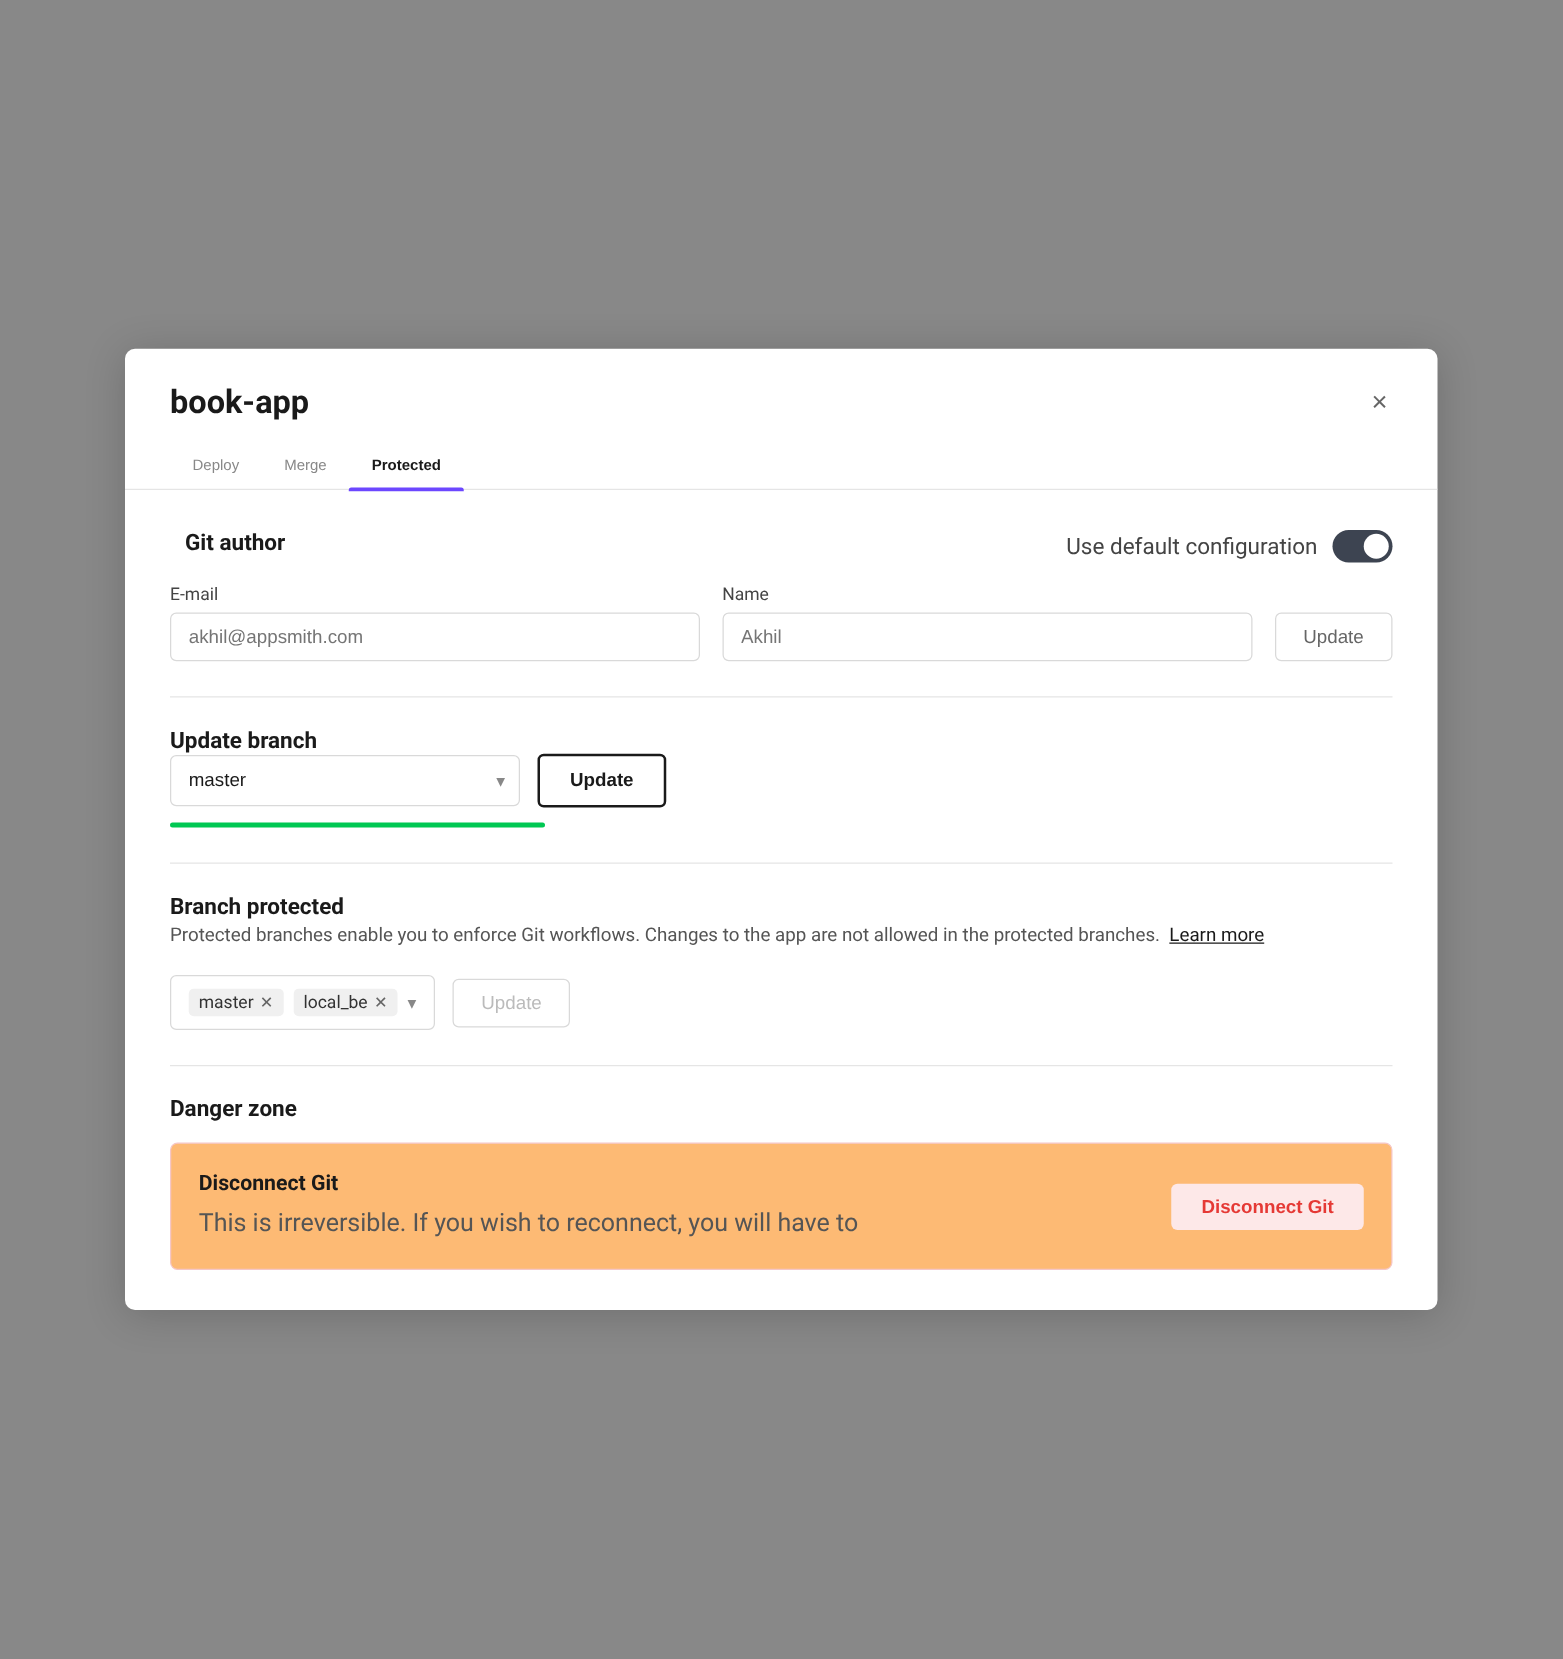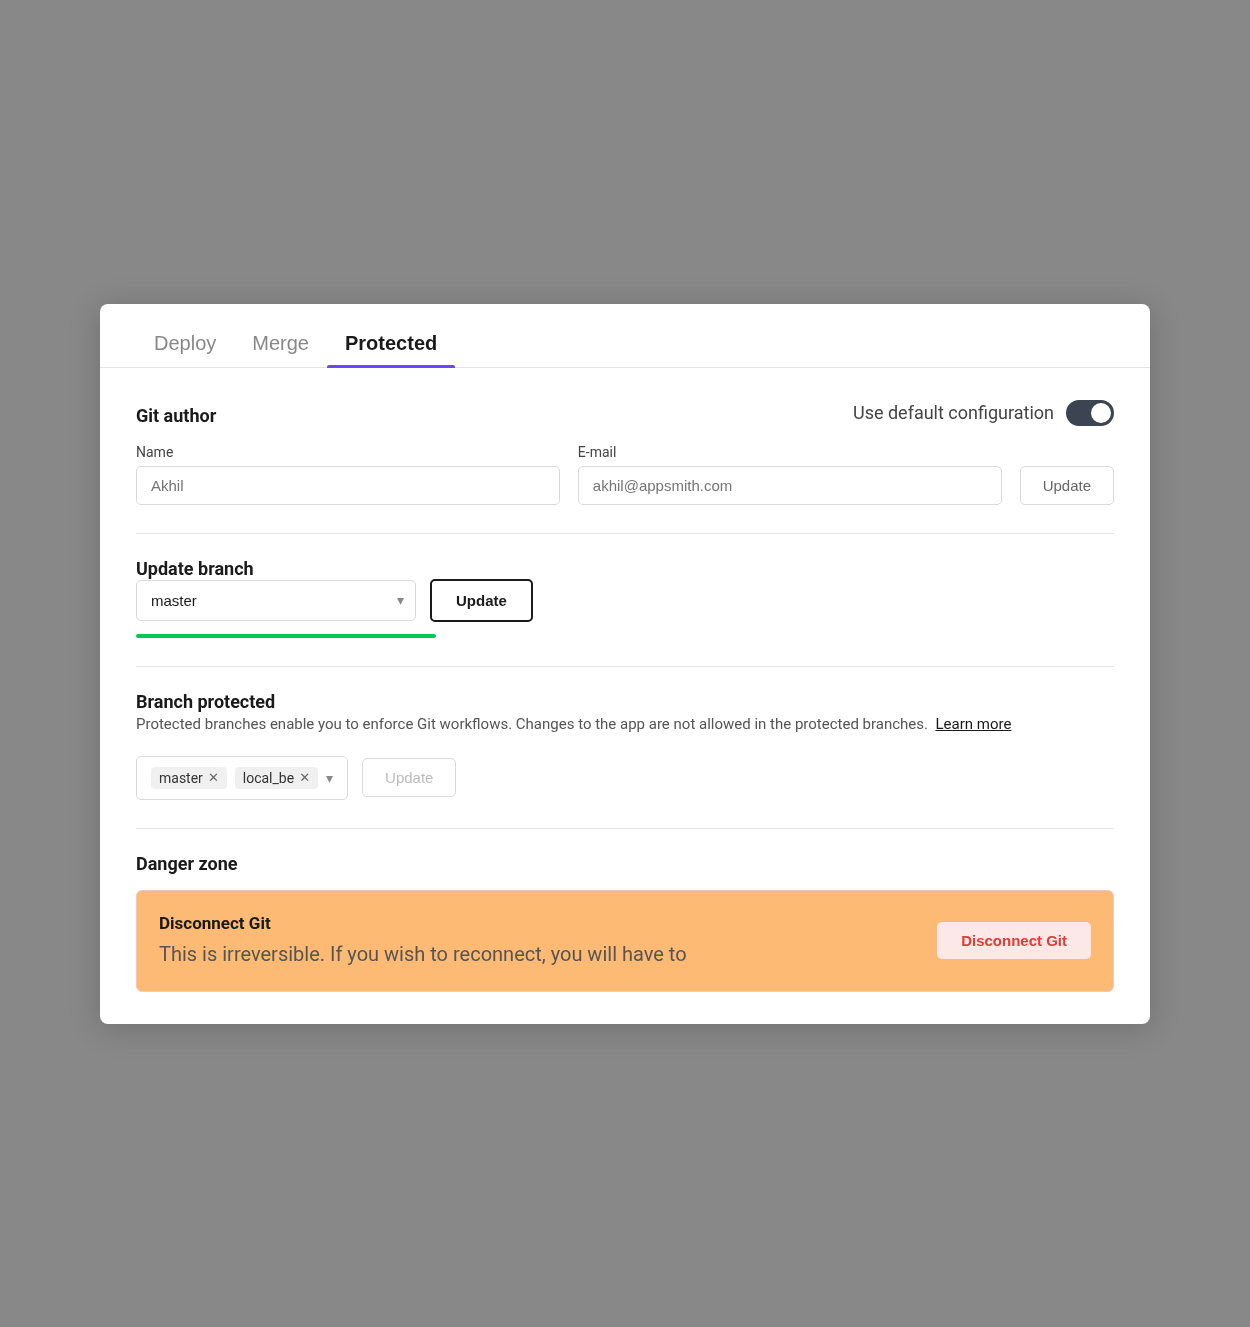--- a/index.html
+++ b/index.html
@@ -53,21 +53,21 @@
     .tabs {
       display: flex;
       gap: 0;
       padding: 0 36px;
       margin-top: 18px;
       border-bottom: 1.5px solid #e5e5e5;
     }
 
     .tab {
       padding: 10px 18px 12px 18px;
-      font-size: 20px;
+      font-size: 12px;
       color: #888;
       cursor: pointer;
       border: none;
       background: none;
       position: relative;
       font-weight: 400;
       text-align: right;
     }
 
     .tab.active {
@@ -92,23 +92,24 @@
       overflow-y: auto;
       max-height: 1100px;
     }
 
     .section {
       margin-bottom: 28px;
     }
 
     .section-header-row {
       display: flex;
-      align-items: flex-end;
+      align-items: flex-start;
       justify-content: space-between;
       margin-bottom: 18px;
+      margin-left: 12px;
     }
 
     .section-title {
       font-size: 18px;
       font-weight: 700;
       color: #1a1a1a;
     }
 
     .use-default-row {
       display: flex;
@@ -353,45 +354,49 @@
       cursor: pointer;
       white-space: nowrap;
       flex-shrink: 0;
     }
   </style>
 </head>
 <body>
 
 <div class="modal">
 
+  <div class="modal-header">
+    <span class="modal-title">book-app</span>
+    <button class="close-btn">×</button>
+  </div>
 
   <div class="tabs">
     <button class="tab">Deploy</button>
     <button class="tab">Merge</button>
     <button class="tab active">Protected</button>
   </div>
 
   <div class="modal-body">
 
     <div class="section">
       <div class="section-header-row">
         <span class="section-title">Git author</span>
         <div class="use-default-row">
           <span>Use default configuration</span>
           <div class="toggle"></div>
         </div>
       </div>
       <div class="fields-row">
         <div class="field-group">
+          <label class="field-label">E-mail</label>
+          <input class="text-input" type="text" placeholder="akhil@appsmith.com" style="">
+        </div>
+        <div class="field-group">
           <label class="field-label">Name</label>
           <input class="text-input" type="text" placeholder="Akhil" style="">
-        </div>
-        <div class="field-group">
-          <label class="field-label">E-mail</label>
-          <input class="text-input" type="text" placeholder="akhil@appsmith.com" style="">
         </div>
         <button class="update-btn">Update</button>
       </div>
     </div>
 
     <hr class="divider">
 
     <div class="section">
       <span class="section-title">Update branch</span>
       <div class="branch-row">

